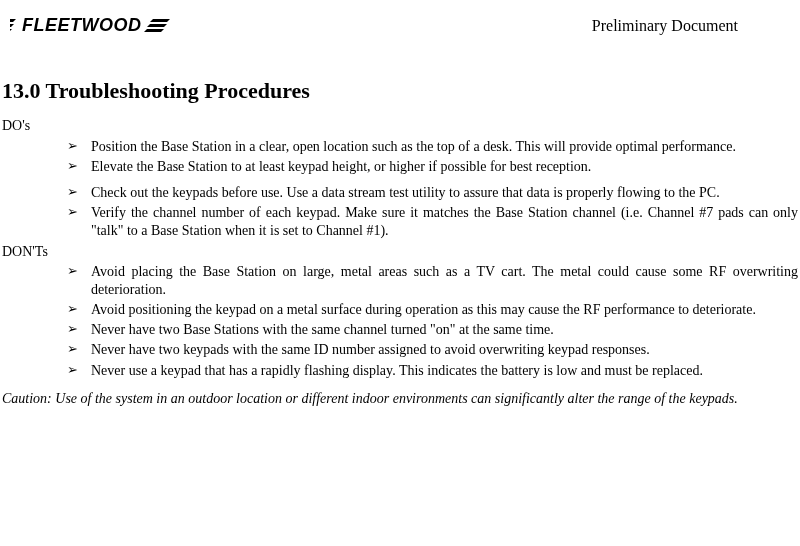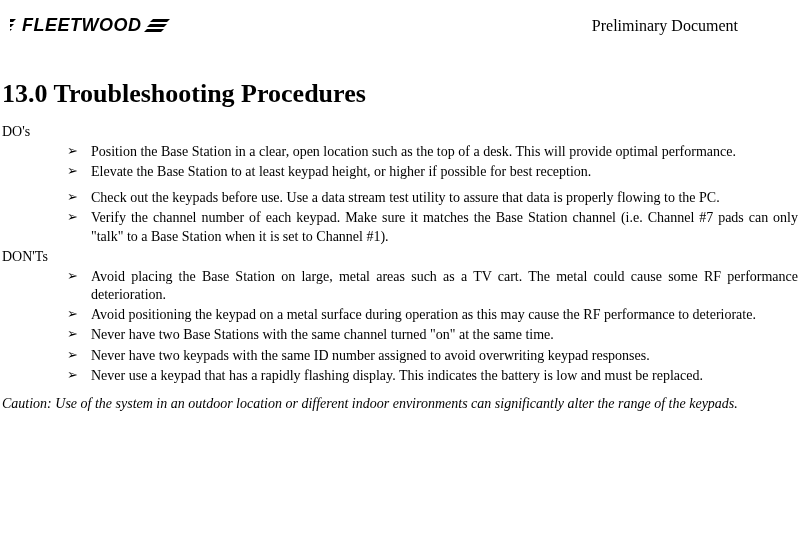--- a/index.html
+++ b/index.html
@@ -24,21 +24,21 @@
     }
     .logo svg {
       display: block;
     }
     .header-text {
       font-size: 16px;
       margin-right: 60px;
       margin-top: 8px;
     }
     h1 {
-      font-size: 26px;
+      font-size: 22px;
       font-weight: bold;
       margin: 0 0 12px 0;
     }
     .section-label {
       font-size: 14px;
       margin: 0;
     }
     ul {
       margin: 2px 0 2px 0;
       padding: 0 0 0 65px;
@@ -93,20 +93,20 @@
   <li>Position the Base Station in a clear, open location such as the top of a desk.  This will provide optimal performance.</li>
   <li>Elevate the Base Station to at least keypad height, or higher if possible for best reception.</li>
 </ul>
 <ul>
   <li>Check out the keypads before use.  Use a data stream test utility to assure that data is properly flowing to the PC.</li>
   <li>Verify the channel number of each keypad.  Make sure it matches the Base Station channel (i.e. Channel #7 pads can only "talk" to a Base Station when it is set to Channel #1).</li>
 </ul>
 
 <div class="section-label">DON'Ts</div>
 <ul>
-  <li>Avoid placing the Base Station on large, metal areas such as a TV cart.  The metal could cause some RF performance deterioration.</li>
+  <li>Avoid placing the Base Station on large, metal areas such as a TV cart.  The metal could cause some RF overwriting deterioration.</li>
   <li>Avoid positioning the keypad on a metal surface during operation as this may cause the RF performance to deteriorate.</li>
   <li>Never have two Base Stations with the same channel turned "on" at the same time.</li>
   <li>Never have two keypads with the same ID number assigned to avoid overwriting keypad responses.</li>
   <li>Never use a keypad that has a rapidly flashing display.  This indicates the battery is low and must be replaced.</li>
 </ul>
 
 <div class="caution">Caution:  Use of the system in an outdoor location or different indoor environments can significantly alter the range of the keypads.</div>
 
 </body></html>

